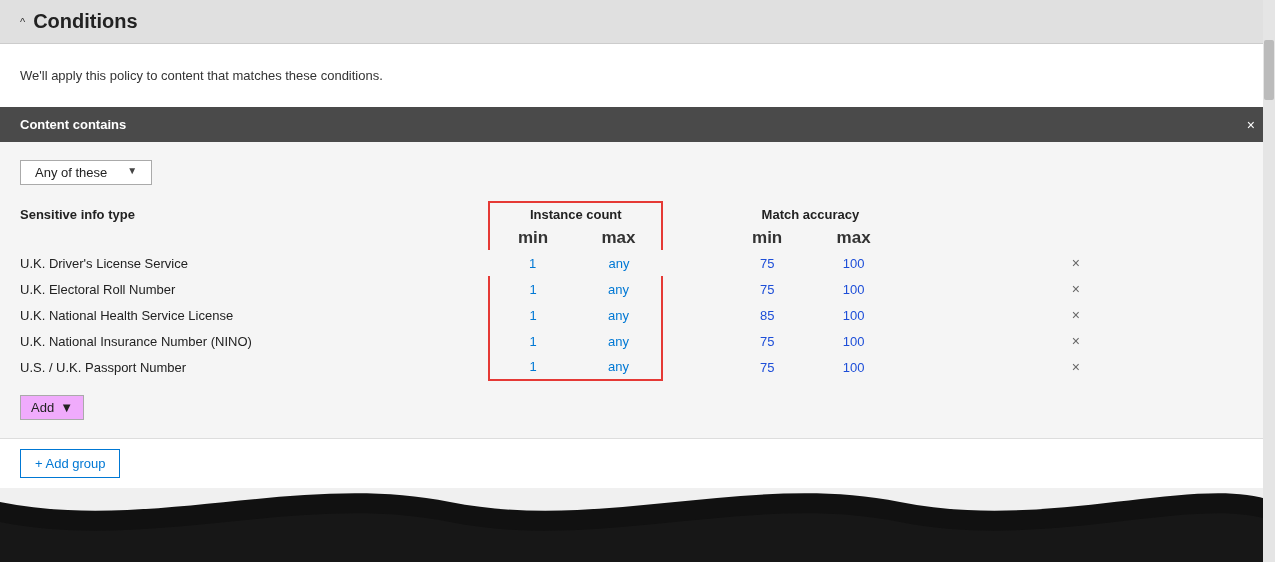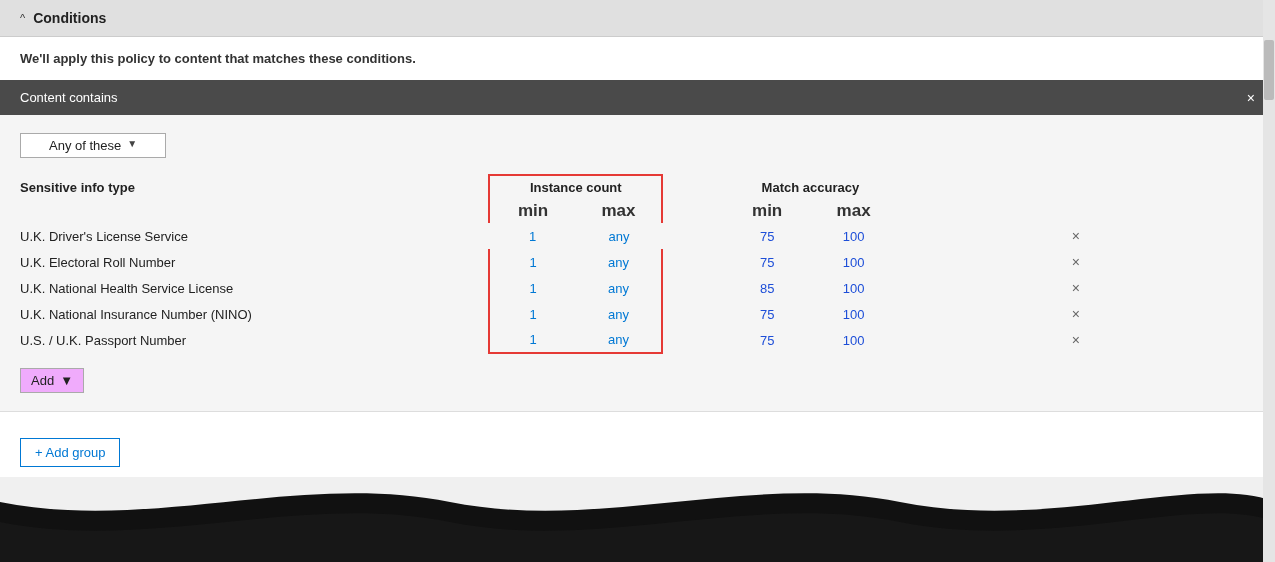--- a/index.html
+++ b/index.html
@@ -29,75 +29,74 @@
       gap: 8px;
       border-bottom: 1px solid #ccc;
     }
 
     .conditions-header-icon {
       font-size: 11px;
       color: #333;
     }
 
     .conditions-title {
-      font-size: 14px;
+      font-size: 20px;
       font-weight: 600;
       color: #222;
     }
 
     
     .description-row {
       background: #fff;
-      padding: 14px 20px;
+      padding: 24px 20px;
       color: #333;
       font-size: 13px;
-      font-weight: bold;
     }
 
     
     .content-contains-card {
       background: #fff;
       margin: 0 0;
       flex: 1;
     }
 
     .card-header {
       background: #4a4a4a;
       padding: 10px 20px;
       display: flex;
       align-items: center;
       justify-content: space-between;
     }
 
     .card-header-title {
       color: #fff;
       font-size: 13px;
-      font-weight: 400;
+      font-weight: 700;
     }
 
     .card-header-close {
       color: #fff;
       cursor: pointer;
       font-size: 14px;
       line-height: 1;
     }
 
     .card-body {
       background: #f5f5f5;
       padding: 18px 20px;
     }
 
     
     .any-of-these-dropdown {
       display: inline-flex;
       border: 1px solid #aaa;
       background: #fff;
-      padding: 4px 28px;
-      cursor: pointer;
-      gap: 6px;
+      padding: 4px 14px;
+      cursor: pointer;
+      gap: 20px;
       font-size: 13px;
       color: #222;
       margin-bottom: 16px;
     }
 
     .any-of-these-dropdown .arrow {
       font-size: 10px;
       color: #444;
     }
 
@@ -176,21 +175,21 @@
     .add-group-btn {
       display: inline-flex;
       align-items: center;
       gap: 4px;
       border: 1px solid #0078d4;
       background: #fff;
       color: #0078d4;
       padding: 6px 14px;
       cursor: pointer;
       font-size: 13px;
-      margin-top: 16px;
+      margin-top: 0;
     }
 
     
     .bottom-wave {
       width: 1275px;
       height: 90px;
       position: relative;
       overflow: hidden;
       background: #f0f0f0;
     }

